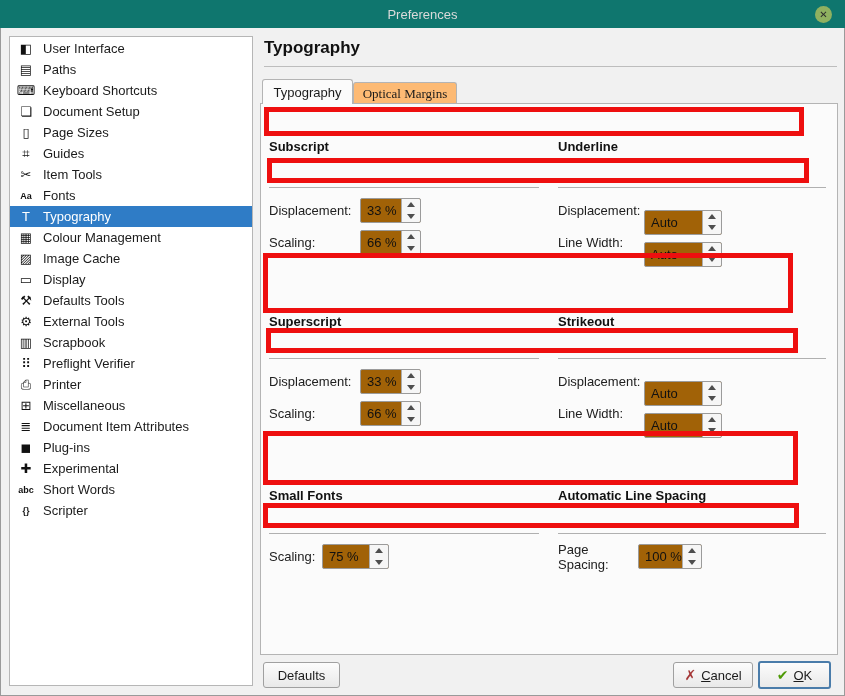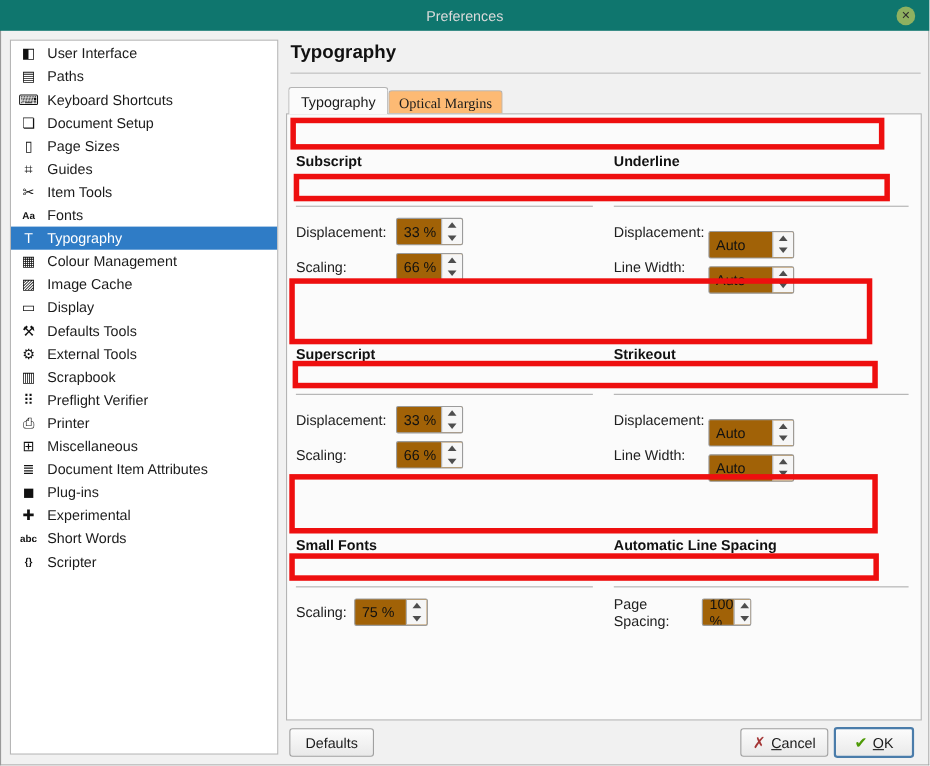--- a/index.html
+++ b/index.html
@@ -42,21 +42,21 @@
   .spinbox { height:25px; display:flex; align-items:stretch; border:1px solid #9b9b9b;
              border-radius:2px; background:#a16207; overflow:hidden; cursor:text; }
   .spin-value { display:flex; align-items:center; padding-left:6px; flex:1 1 auto; color:#111; }
   .spin-btns { flex:0 0 19px; border-left:1px solid #adadad; background:#f6f6f6;
                display:flex; flex-direction:column; cursor:pointer; }
   .spin-btns i { flex:1; display:flex; align-items:center; justify-content:center; }
   .arr-up { width:0; height:0; border-left:4px solid transparent; border-right:4px solid transparent;
             border-bottom:5px solid #4d4d4d; }
   .arr-dn { width:0; height:0; border-left:4px solid transparent; border-right:4px solid transparent;
             border-top:5px solid #4d4d4d; }
-  .w61 { width:61px; } .w78 { width:78px;margin-top:23px; } .w67 { width:67px; } .w64 { width:45px; }
+  .w61 { width:61px; } .w78 { width:78px;margin-top:23px; } .w67 { width:67px; } .w64 { width:64px; }
   
   .anno { position:absolute; border:5px solid #ee0f0f; background:transparent; z-index:6; }
   
   .btn { position:absolute; height:26px; border:1px solid #a0a0a0; border-radius:3px;
          background:linear-gradient(#fcfcfc,#e9e9e9); display:flex; align-items:center;
          justify-content:center; font-size:13px; color:#1b1b1b; cursor:pointer; gap:5px; }
   .btn-defaults { left:262px; top:662px; width:77px; }
   .btn-cancel { left:672px; top:662px; width:80px; }
   .btn-ok { left:757px; top:661px; width:73px; height:28px; border:2px solid #4a7caa; }
   .icon-cancel { color:#a43535; font-weight:bold; font-size:14px; }

